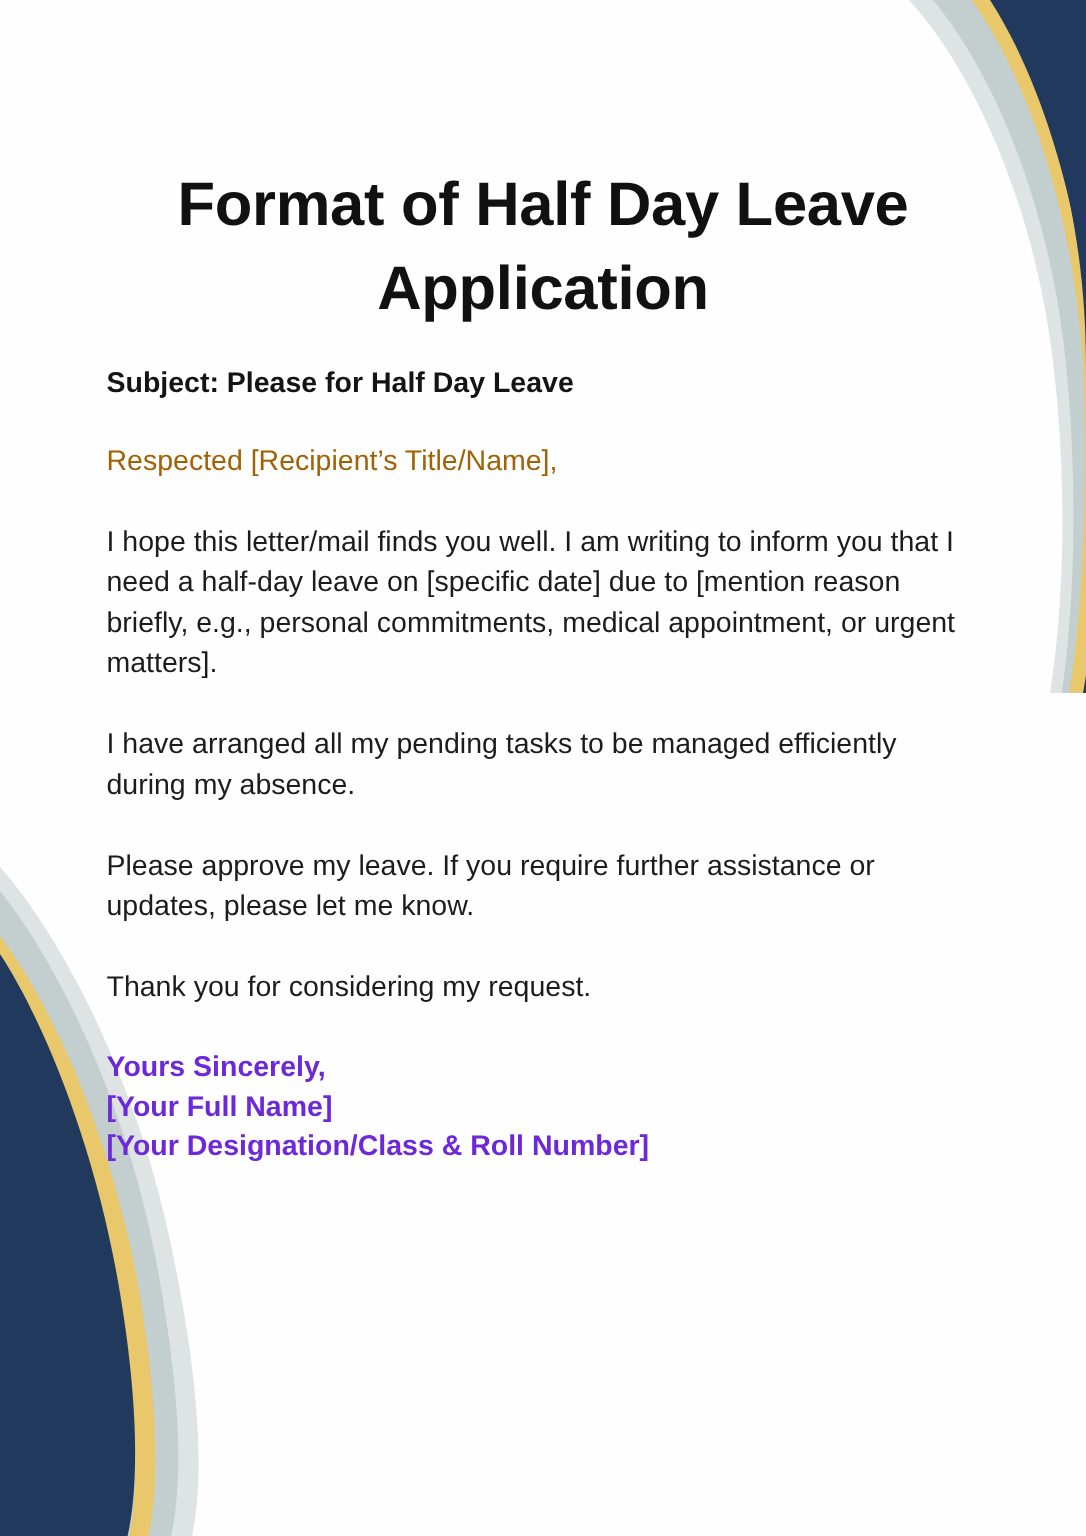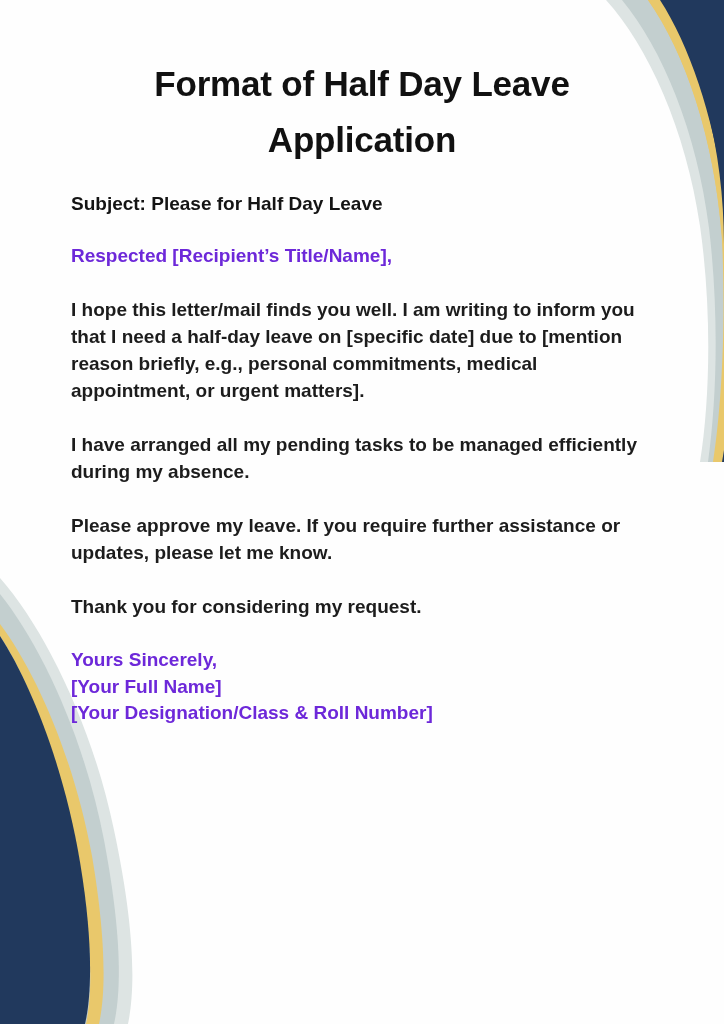--- a/index.html
+++ b/index.html
@@ -29,51 +29,51 @@
     pointer-events: none;
   }
   .content {
     position: absolute;
     left: 71px;
     top: 0;
     width: 582px;
   }
   .doc-title {
     margin: 0;
-    padding-top: 56px;
-    font-size: 35px;
+    padding-top: 108px;
+    font-size: 41px;
     line-height: 56px;
     font-weight: bold;
     color: #111111;
     text-align: center;
     letter-spacing: -0.2px;
   }
   .subject-line {
     margin: 0;
     padding-top: 22px;
     font-size: 19px;
     line-height: 27px;
     font-weight: bold;
     color: #141414;
   }
   .salutation {
     margin: 0;
     padding-top: 25px;
     font-size: 19px;
     line-height: 27px;
-    font-weight: bold;
-    color: #6d28d9;
+    font-weight: normal;
+    color: #a16207;
   }
   .body-para {
     margin: 0;
     padding-top: 27px;
     font-size: 19px;
     line-height: 27px;
     color: #1c1c1c;
-    font-weight: bold;
+    font-weight: normal;
   }
   .signature-block {
     padding-top: 27px;
   }
   .sig-line {
     margin: 0;
     font-size: 19px;
     line-height: 26.5px;
     font-weight: bold;
     color: #6d28d9;

